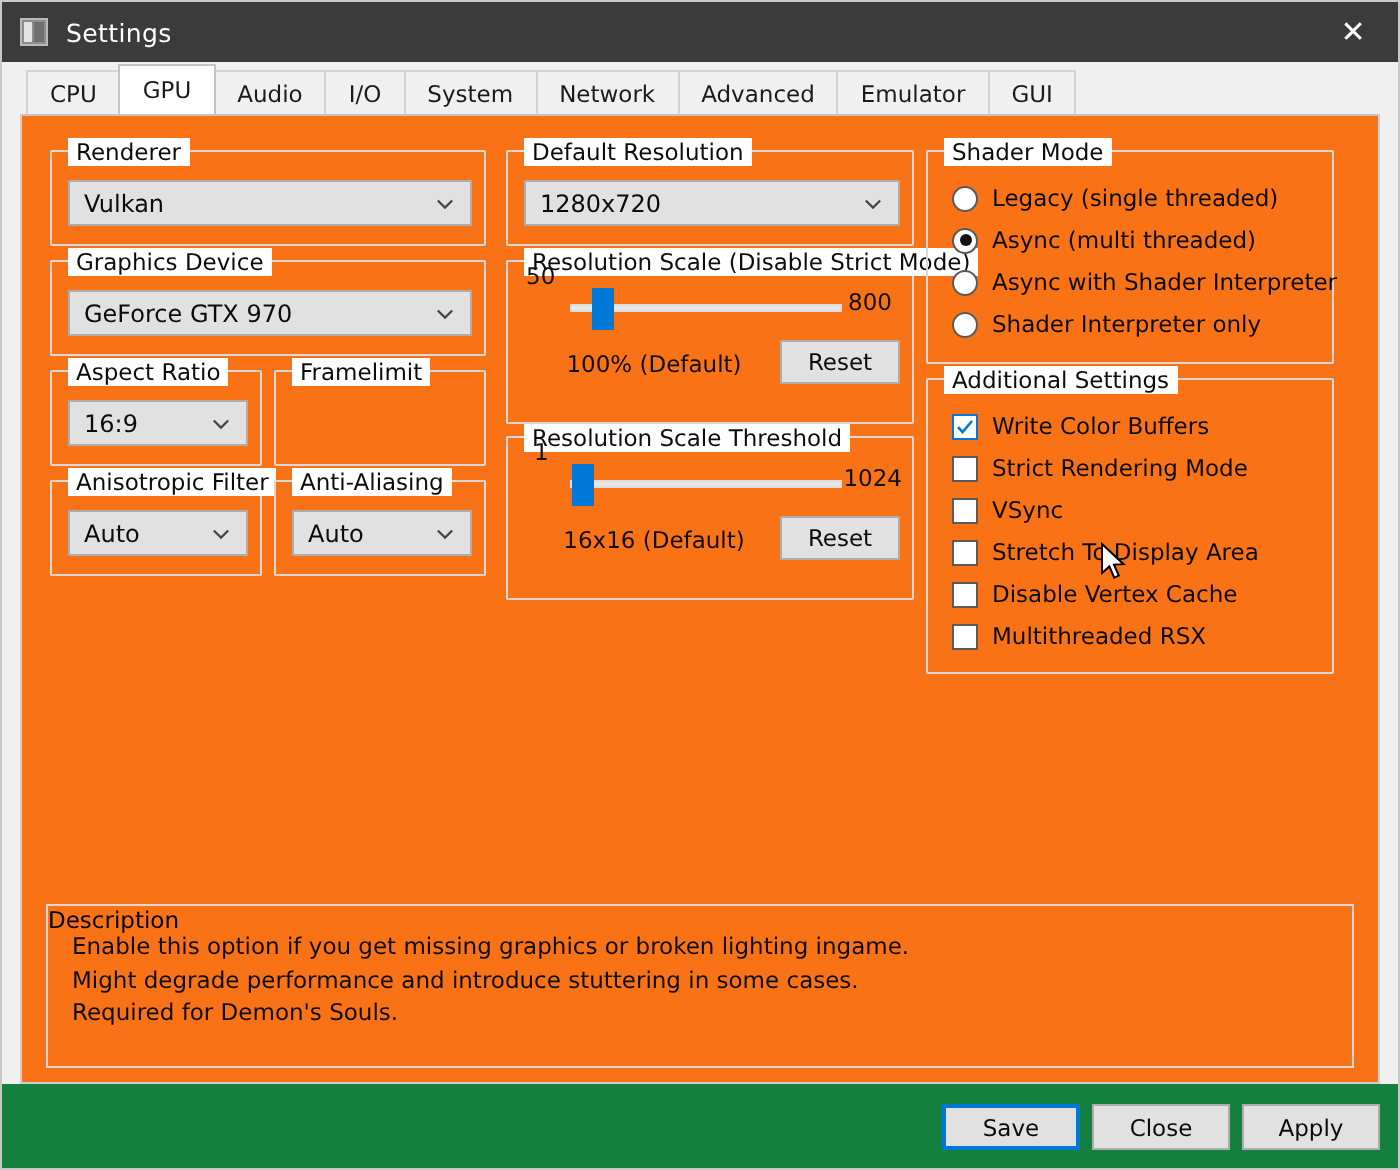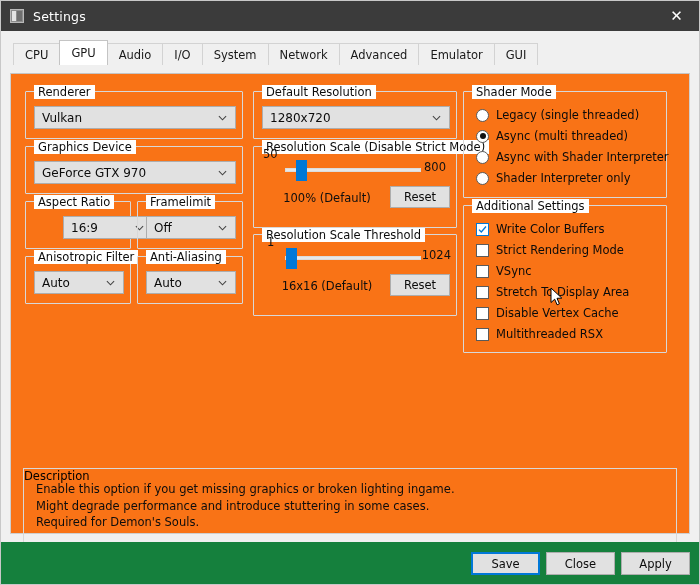--- a/index.html
+++ b/index.html
@@ -19,21 +19,20 @@
 
   
   #window {
     position: absolute;
     inset: 0;
     background: #f0f0f0;
     border: 1px solid #c8c8c8;
     box-sizing: border-box;
     display: flex;
     flex-direction: column;
-    gap: 8px;
   }
 
   
   #titlebar {
     height: 30px;
     background: #3b3b3b;
     display: flex;
     align-items: center;
     flex: 0 0 auto;
     position: relative;
@@ -363,36 +362,30 @@
       <div class="combo" style="left:8px; top:14px; width:202px;">
         <span>GeForce GTX 970</span>
         <svg class="chev" viewBox="0 0 10 10">
           <path d="M1 3 L5 7 L9 3" fill="none" stroke="#444" stroke-width="1.2"></path>
         </svg>
       </div>
     </div>
 
     <div class="group" style="left:14px; top:127px; width:106px; height:48px;">
       <div class="legend">Aspect Ratio</div>
-      <div class="combo" style="left:8px; top:14px; width:90px;margin-left:29px;">
+      <div class="combo" style="left:8px; top:14px; width:90px;">
         <span>16:9</span>
         <svg class="chev" viewBox="0 0 10 10">
           <path d="M1 3 L5 7 L9 3" fill="none" stroke="#444" stroke-width="1.2"></path>
         </svg>
       </div>
     </div>
 
     <div class="group" style="left:126px; top:127px; width:106px; height:48px;">
       <div class="legend">Framelimit</div>
-      <div class="combo" style="left:8px; top:14px; width:90px;">
-        <span>Off</span>
-        <svg class="chev" viewBox="0 0 10 10">
-          <path d="M1 3 L5 7 L9 3" fill="none" stroke="#444" stroke-width="1.2"></path>
-        </svg>
-      </div>
     </div>
 
     <div class="group" style="left:14px; top:182px; width:106px; height:48px;">
       <div class="legend">Anisotropic Filter</div>
       <div class="combo" style="left:8px; top:14px; width:90px;">
         <span>Auto</span>
         <svg class="chev" viewBox="0 0 10 10">
           <path d="M1 3 L5 7 L9 3" fill="none" stroke="#444" stroke-width="1.2"></path>
         </svg>
       </div>

